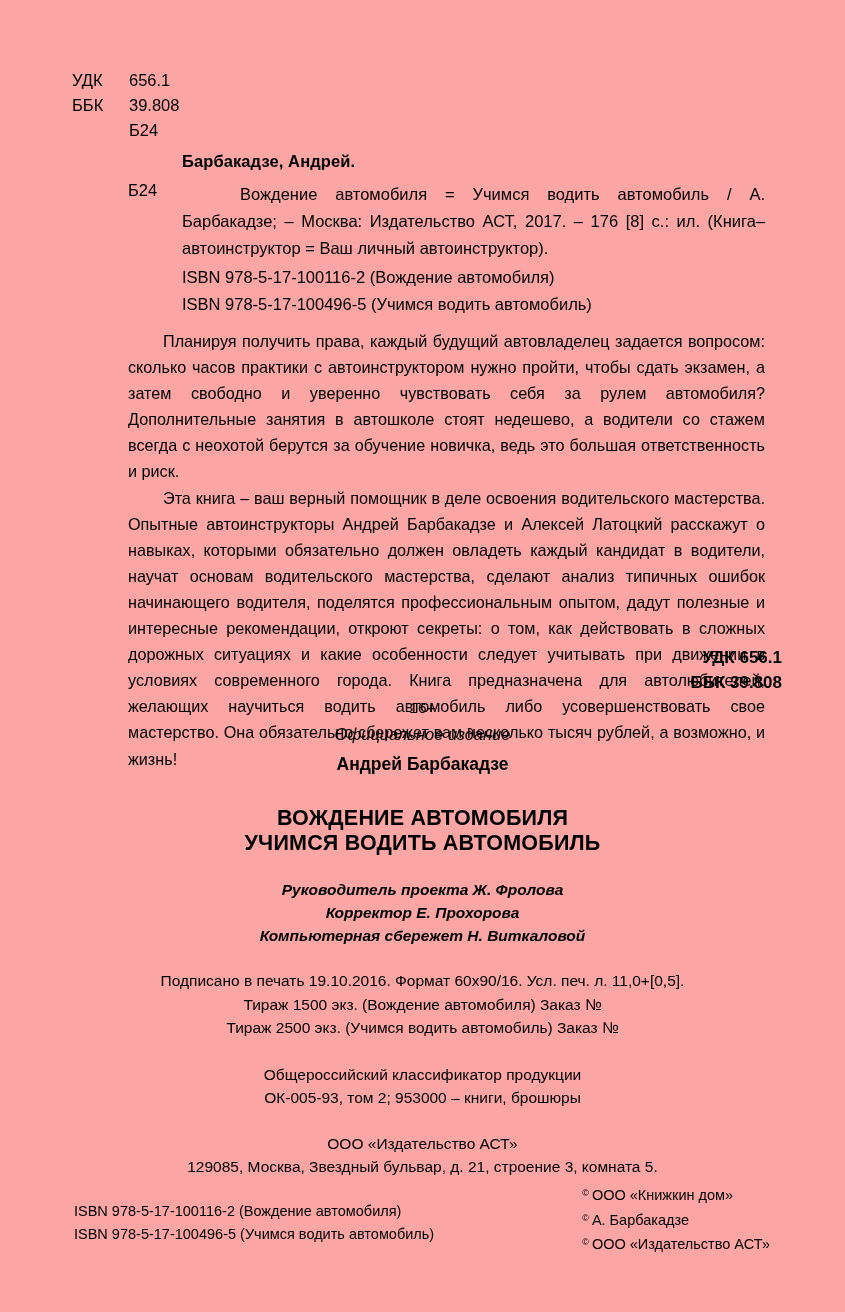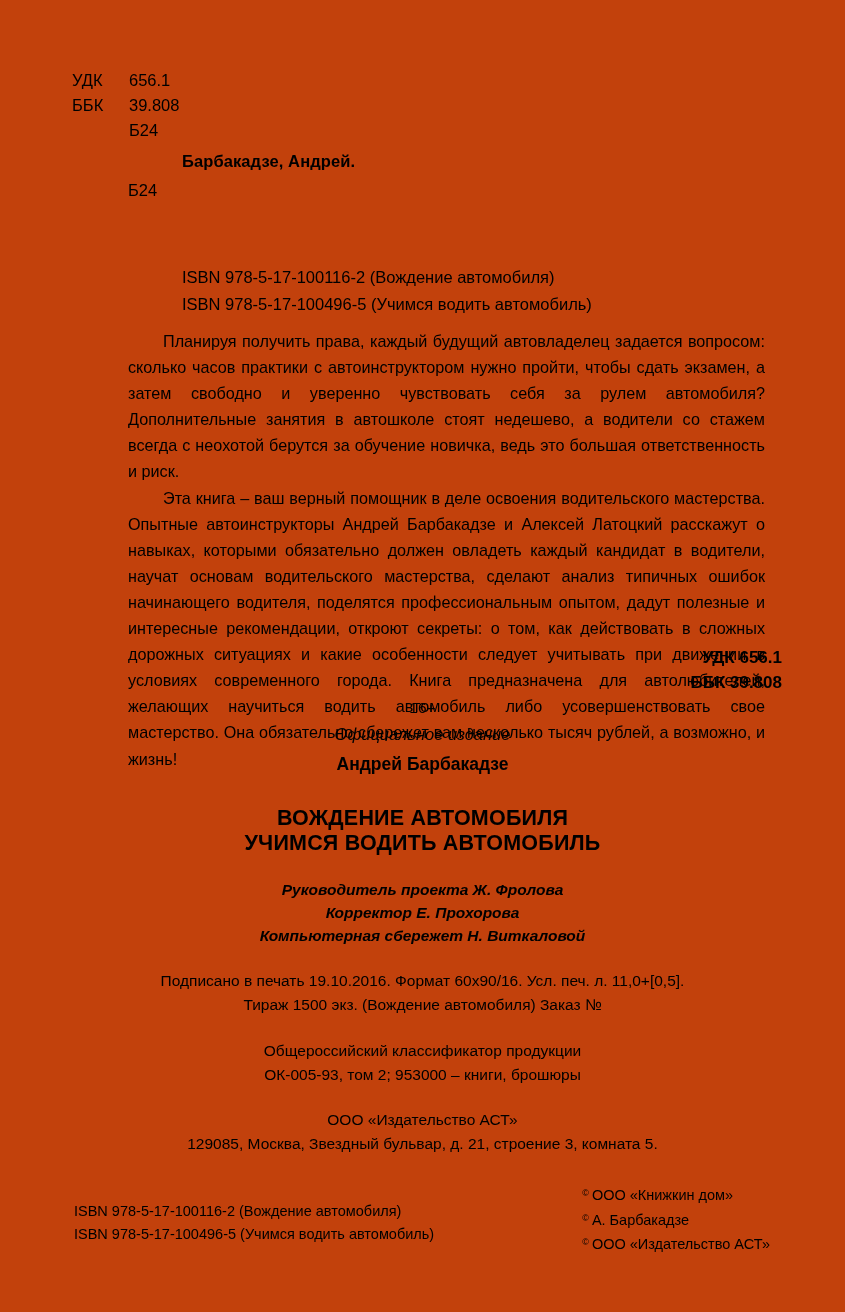--- a/index.html
+++ b/index.html
@@ -4,21 +4,21 @@
 <style>
   html, body {
     margin: 0;
     padding: 0;
     background: #ffffff;
   }
   .page {
     position: relative;
     width: 845px;
     height: 1312px;
-    background: #c2410c;
+    background: #fca5a5;
     color: #000000;
     font-family: "Liberation Sans", sans-serif;
     overflow: hidden;
   }
 
   
   .cip-header {
     position: absolute;
     left: 72px;
     top: 68px;
@@ -190,20 +190,21 @@
       <span class="cip-value">39.808</span>
     </div>
     <div class="cip-row">
       <span class="cip-label"></span>
       <span class="cip-value">Б24</span>
     </div>
   </div>
 
   <div class="biblio-author">Барбакадзе, Андрей.</div>
   <div class="biblio-code">Б24</div>
+  <div class="biblio-desc">Вождение автомобиля = Учимся водить автомобиль / А. Барбакадзе; – Москва: Издательство АСТ, 2017. – 176 [8] с.: ил. (Книга–автоинструктор = Ваш личный автоинструктор).</div>
   <div class="biblio-isbn l1">ISBN 978-5-17-100116-2 (Вождение автомобиля)</div>
   <div class="biblio-isbn l2">ISBN 978-5-17-100496-5 (Учимся водить автомобиль)</div>
 
   <div class="annotation">
     <p>Планируя получить права, каждый будущий автовладелец задается вопросом: сколько часов практики с автоинструктором нужно пройти, чтобы сдать экзамен, а затем свободно и уверенно чувствовать себя за рулем автомобиля? Дополнительные занятия в автошколе стоят недешево, а водители со стажем всегда с неохотой берутся за обучение новичка, ведь это большая ответственность и риск.</p>
     <p>Эта книга – ваш верный помощник в деле освоения водительского мастерства. Опытные автоинструкторы Андрей Барбакадзе и Алексей Латоцкий расскажут о навыках, которыми обязательно должен овладеть каждый кандидат в водители, научат основам водительского мастерства, сделают анализ типичных ошибок начинающего водителя, поделятся профессиональным опытом, дадут полезные и интересные рекомендации, откроют секреты: о том, как действовать в сложных дорожных ситуациях и какие особенности следует учитывать при движении в условиях современного города. Книга предназначена для автолюбителей, желающих научиться водить автомобиль либо усовершенствовать свое мастерство. Она обязательно сбережет вам несколько тысяч рублей, а возможно, и жизнь!</p>
   </div>
 
   <div class="cip-footer">
     <div>УДК 656.1</div>
@@ -222,20 +223,21 @@
 
     <div class="credits">
       <div>Руководитель проекта Ж. Фролова</div>
       <div>Корректор Е. Прохорова</div>
       <div>Компьютерная сбережет Н. Виткаловой</div>
     </div>
 
     <div class="print-specs">
       <div>Подписано в печать 19.10.2016. Формат 60х90/16. Усл. печ. л. 11,0+[0,5].</div>
       <div>Тираж 1500 экз. (Вождение автомобиля) Заказ №</div>
+      <div>Тираж 2500 экз. (Учимся водить автомобиль) Заказ №</div>
     </div>
 
     <div class="classifier">
       <div>Общероссийский классификатор продукции</div>
       <div>ОК-005-93, том 2; 953000 – книги, брошюры</div>
     </div>
 
     <div class="publisher">
       <div>ООО «Издательство АСТ»</div>
       <div>129085, Москва, Звездный бульвар, д. 21, строение 3, комната 5.</div>

